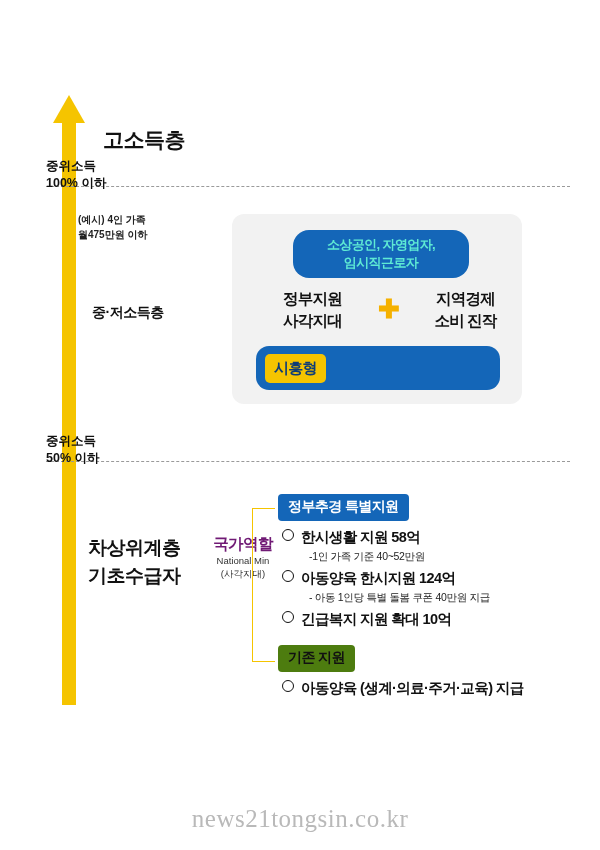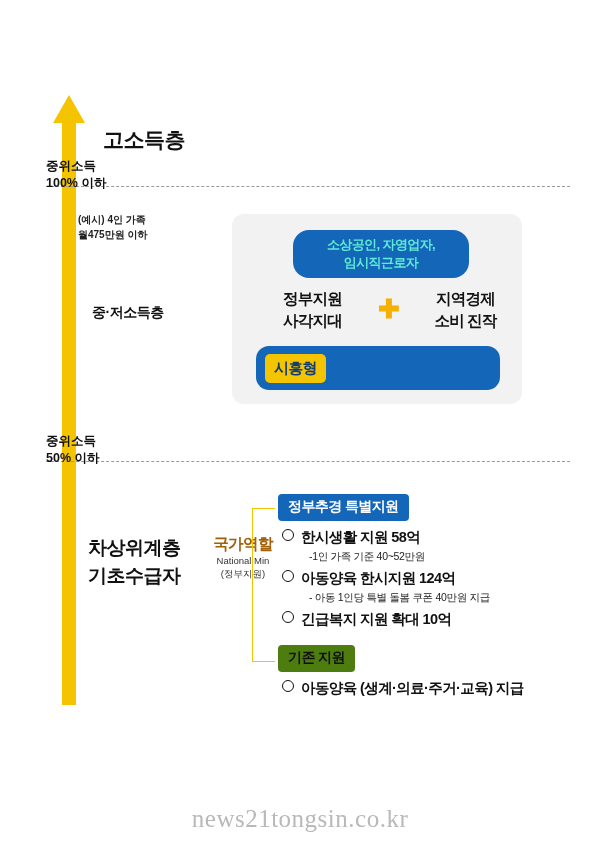--- a/index.html
+++ b/index.html
@@ -233,21 +233,21 @@
     position: absolute;
     left: 200px;
     top: 534px;
     width: 86px;
     text-align: center;
   }
   .role-title {
     font-size: 15.5px;
     font-weight: bold;
     letter-spacing: -0.6px;
-    color: #a16207;
+    color: #701a75;
   }
   .role-en {
     font-size: 9.5px;
     color: #333;
     margin-top: 0;
   }
   .role-kr {
     font-size: 9.5px;
     color: #333;
     margin-top: 2px;
@@ -363,21 +363,21 @@
 소비 진작</div>
   </div>
 
   <div class="panel-blue">
     <div class="yellow-chip">시흥형</div>
   </div>
 
   <div class="role-box">
     <div class="role-title">국가역할</div>
     <div class="role-en">National Min</div>
-    <div class="role-kr">(정부지원)</div>
+    <div class="role-kr">(사각지대)</div>
   </div>
 
   <div class="bracket"></div>
 
   <div class="tag tag-gov">정부추경 특별지원</div>
 
   <div class="bullet-list list-gov">
     <div>
       <div class="bullet"><span class="circ"></span><span>한시생활 지원 58억</span></div>
       <div class="sub-bullet">-1인 가족 기준 40~52만원</div>

